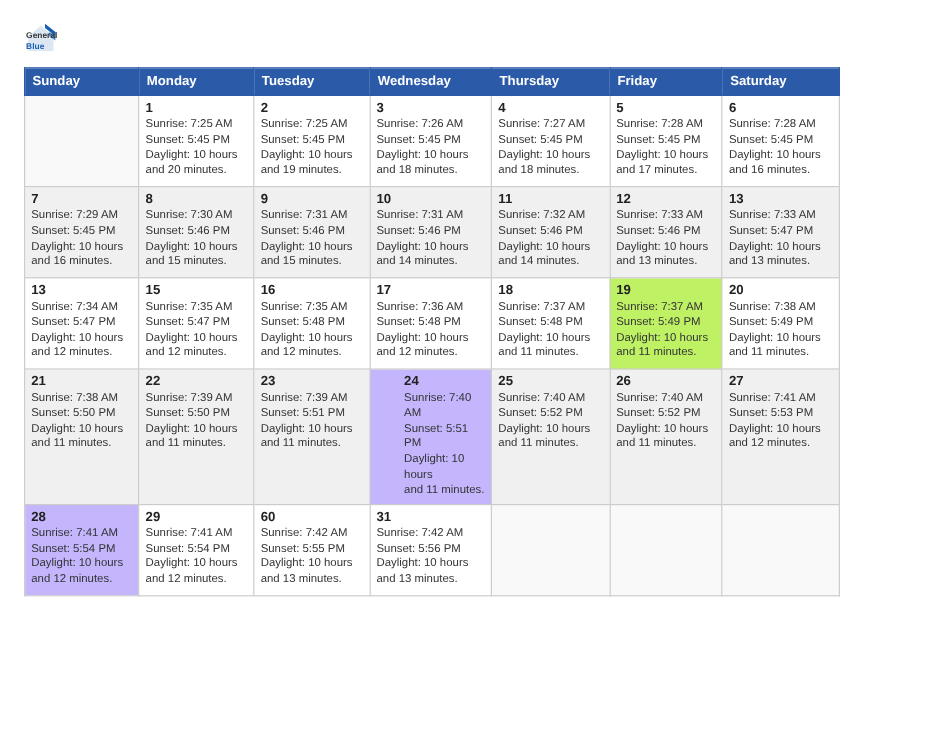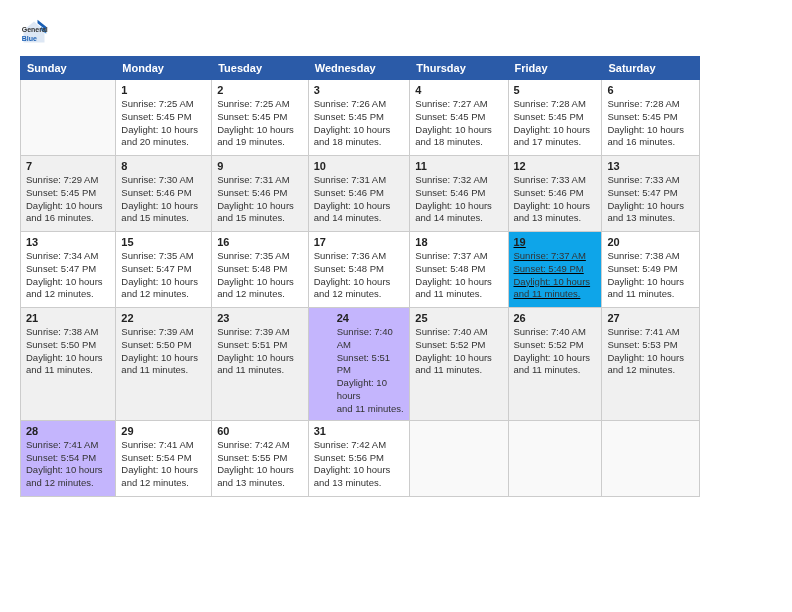--- a/index.html
+++ b/index.html
@@ -193,21 +193,21 @@
             <div class="day-info">Sunrise: 7:35 AM<br>Sunset: 5:48 PM<br>Daylight: 10 hours<br>and 12 minutes.</div>
           </td>
           <td style="background: rgb(255, 255, 255);">
             <span class="day-number">17</span>
             <div class="day-info">Sunrise: 7:36 AM<br>Sunset: 5:48 PM<br>Daylight: 10 hours<br>and 12 minutes.</div>
           </td>
           <td style="background: rgb(255, 255, 255);">
             <span class="day-number">18</span>
             <div class="day-info">Sunrise: 7:37 AM<br>Sunset: 5:48 PM<br>Daylight: 10 hours<br>and 11 minutes.</div>
           </td>
-          <td style="background: #0ea5e9; text-decoration: underline;">
+          <td style="background: #bef264;">
             <span class="day-number">19</span>
             <div class="day-info">Sunrise: 7:37 AM<br>Sunset: 5:49 PM<br>Daylight: 10 hours<br>and 11 minutes.</div>
           </td>
           <td style="background: rgb(255, 255, 255);">
             <span class="day-number">20</span>
             <div class="day-info">Sunrise: 7:38 AM<br>Sunset: 5:49 PM<br>Daylight: 10 hours<br>and 11 minutes.</div>
           </td>
         </tr>
         <tr>
           <td style="background: rgb(240, 240, 240);">

